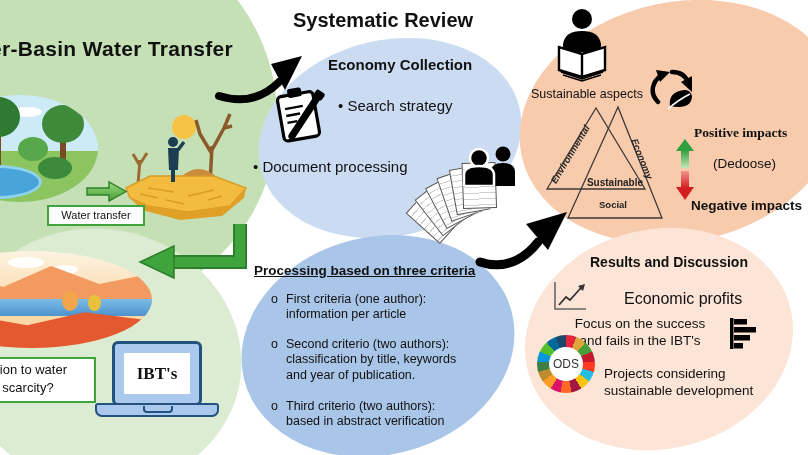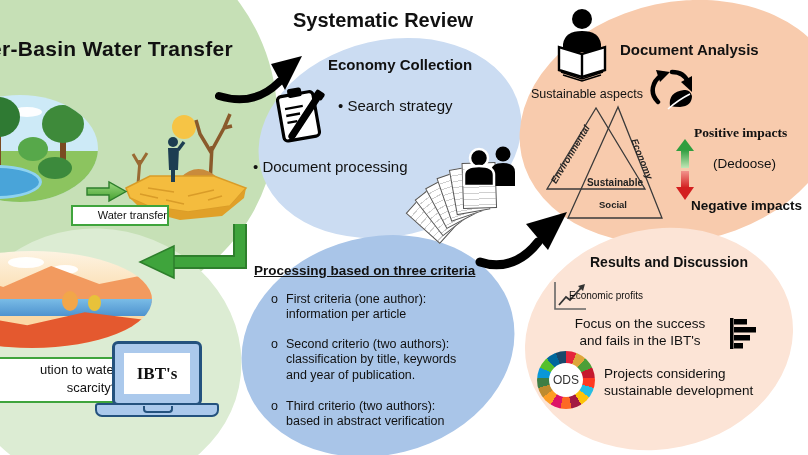--- a/index.html
+++ b/index.html
@@ -28,25 +28,25 @@
   .crit-bullet{width:15px;flex:none;}
   #crit-1{left:271px;top:292px;}
   #crit-2{left:271px;top:337px;}
   #crit-3{left:271px;top:399px;}
   #da-heading{left:620px;top:41px;font-size:15px;font-weight:bold;}
   #da-aspects{left:531px;top:87px;font-size:12.5px;}
   #da-positive{left:694px;top:125px;font-size:13.5px;font-weight:bold;font-family:Liberation Serif, serif;}
   #da-tool{left:713px;top:156px;font-size:13.5px;}
   #da-negative{left:691px;top:198px;font-size:13.5px;font-weight:bold;}
   #res-heading{left:590px;top:254px;font-size:14px;font-weight:bold;}
-  #res-economic{left:569px;top:290px;font-size:10px;}
+  #res-economic{left:624px;top:290px;font-size:16px;}
   #res-focus{left:560px;top:316px;width:160px;font-size:13.5px;text-align:center;line-height:1.25;}
   #res-projects{left:604px;top:366px;font-size:13.5px;line-height:1.25;}
   
-  .green-box{position:absolute;background:#fff;border:2px solid #3fa43c;text-align:right;margin-left:24px;}
+  .green-box{position:absolute;background:#fff;border:2px solid #3fa43c;text-align:center;}
   #water-transfer-box{left:47px;top:205px;width:94px;height:17px;font-size:11px;line-height:17px;}
   #scarcity-box{left:-40px;top:357px;width:132px;height:40px;font-size:13px;line-height:1.4;padding-top:2px;}
   
   #laptop-screen{left:112px;top:341px;width:84px;height:59px;background:#abc9ec;border:3px solid #24527e;border-radius:6px;display:flex;align-items:center;justify-content:center;}
   #laptop-inner{width:66px;height:41px;background:#fff;display:flex;align-items:center;justify-content:center;
     font-family:"Liberation Serif","DejaVu Serif",serif;font-weight:bold;font-size:17px;}
   #laptop-base{left:95px;top:403px;width:120px;height:10px;background:#abc9ec;border:2.5px solid #24527e;border-radius:3px 3px 7px 7px;}
   #laptop-notch{left:46px;top:1px;width:26px;height:5px;background:#abc9ec;border:2px solid #24527e;border-top:none;border-radius:0 0 4px 4px;position:absolute;}
   
   #forest-oval{left:-58px;top:95px;width:156px;height:107px;border-radius:50%;overflow:hidden;background:#cdeaf7;}
@@ -57,21 +57,21 @@
   .cloud{position:absolute;background:#fff;border-radius:50%;opacity:.95;}
   
   #desert-oval{left:-88px;top:251px;width:240px;height:97px;border-radius:50%;overflow:hidden;background:linear-gradient(#fdf3e2,#fbd9a6 55%);}
   #desert-mtn{position:absolute;left:0;top:10px;width:100%;height:42px;background:#f29a5f;
     clip-path:polygon(0 70%,18% 25%,38% 62%,58% 12%,78% 55%,100% 30%,100% 100%,0 100%);}
   #desert-lake{position:absolute;left:0;top:48px;width:100%;height:17px;background:linear-gradient(#79bce6,#4f93cf);}
   #desert-fg{position:absolute;left:0;bottom:0;width:100%;height:38px;background:#e4592f;
     clip-path:polygon(0 35%,22% 12%,48% 40%,72% 6%,100% 28%,100% 100%,0 100%);}
   .bush{position:absolute;border-radius:50%;}
   
-  #sdg-wheel{left:537px;top:351px;width:58px;height:58px;border-radius:50%;
+  #sdg-wheel{left:537px;top:335px;width:58px;height:58px;border-radius:50%;
     background:conic-gradient(#e5243b 0 21deg,#dda63a 21deg 42deg,#4c9f38 42deg 64deg,#c5192d 64deg 85deg,#ff3a21 85deg 106deg,#26bde2 106deg 127deg,#fcc30b 127deg 148deg,#a21942 148deg 169deg,#fd6925 169deg 191deg,#dd1367 191deg 212deg,#fd9d24 212deg 233deg,#bf8b2e 233deg 254deg,#3f7e44 254deg 275deg,#0a97d9 275deg 296deg,#56c02b 296deg 318deg,#00689d 318deg 339deg,#19486a 339deg 360deg);
     display:flex;align-items:center;justify-content:center;}
   #sdg-center{width:34px;height:34px;border-radius:50%;background:#fff;display:flex;align-items:center;justify-content:center;font-size:12px;color:#333;}
   
   .sheet{position:absolute;width:32px;height:44px;background:#fff;border:1.2px solid #555;
     background-image:repeating-linear-gradient(#fff 0 5px,#cfcfcf 5px 6px);transform-origin:90% 95%;}
   
   #impact-arrows{left:674px;top:139px;}
   svg text{font-family:"Liberation Sans","DejaVu Sans",sans-serif;}
 </style>
@@ -222,21 +222,20 @@
   </svg>
 
   <svg class="abs" style="left:552px;top:8px;" width="60" height="74" viewBox="0 0 60 74">
     <circle cx="30" cy="11" r="10" fill="#000"></circle>
     <path d="M11,44 L11,36 Q13,23 30,23 Q47,23 49,36 L49,44 Z" fill="#000"></path>
     <path d="M30,46 L7,39 L7,62 L30,69 L53,62 L53,39 Z" fill="#fff" stroke="#000" stroke-width="2.4"></path>
     <path d="M30,46 L30,69" stroke="#000" stroke-width="2.4"></path>
     <path d="M9,64 L30,71 L51,64 M11,67 L30,73 L49,67" stroke="#000" stroke-width="1.6" fill="none"></path>
   </svg>
 
-  <div class="abs b" id="da-heading">Document Analysis</div>
   <div class="abs" id="da-aspects">Sustainable aspects</div>
 
   <svg class="abs" style="left:648px;top:68px;" width="46" height="42" viewBox="0 0 46 42">
     <path d="M10,34 Q2,26 6,16 Q9,9 16,6" stroke="#000" stroke-width="4.5" fill="none" stroke-linecap="round"></path>
     <polygon points="8,2 22,4 12,14" fill="#000"></polygon>
     <path d="M24,4 Q36,4 40,14" stroke="#000" stroke-width="4.5" fill="none" stroke-linecap="round"></path>
     <polygon points="44,8 44,24 33,14" fill="#000"></polygon>
     <path d="M22,38 Q20,24 36,22 Q42,21 44,28 Q44,38 32,39 Q26,39 22,38 Z" fill="#000"></path>
     <path d="M20,41 Q30,32 42,26" stroke="#fff" stroke-width="1.6" fill="none"></path>
   </svg>

